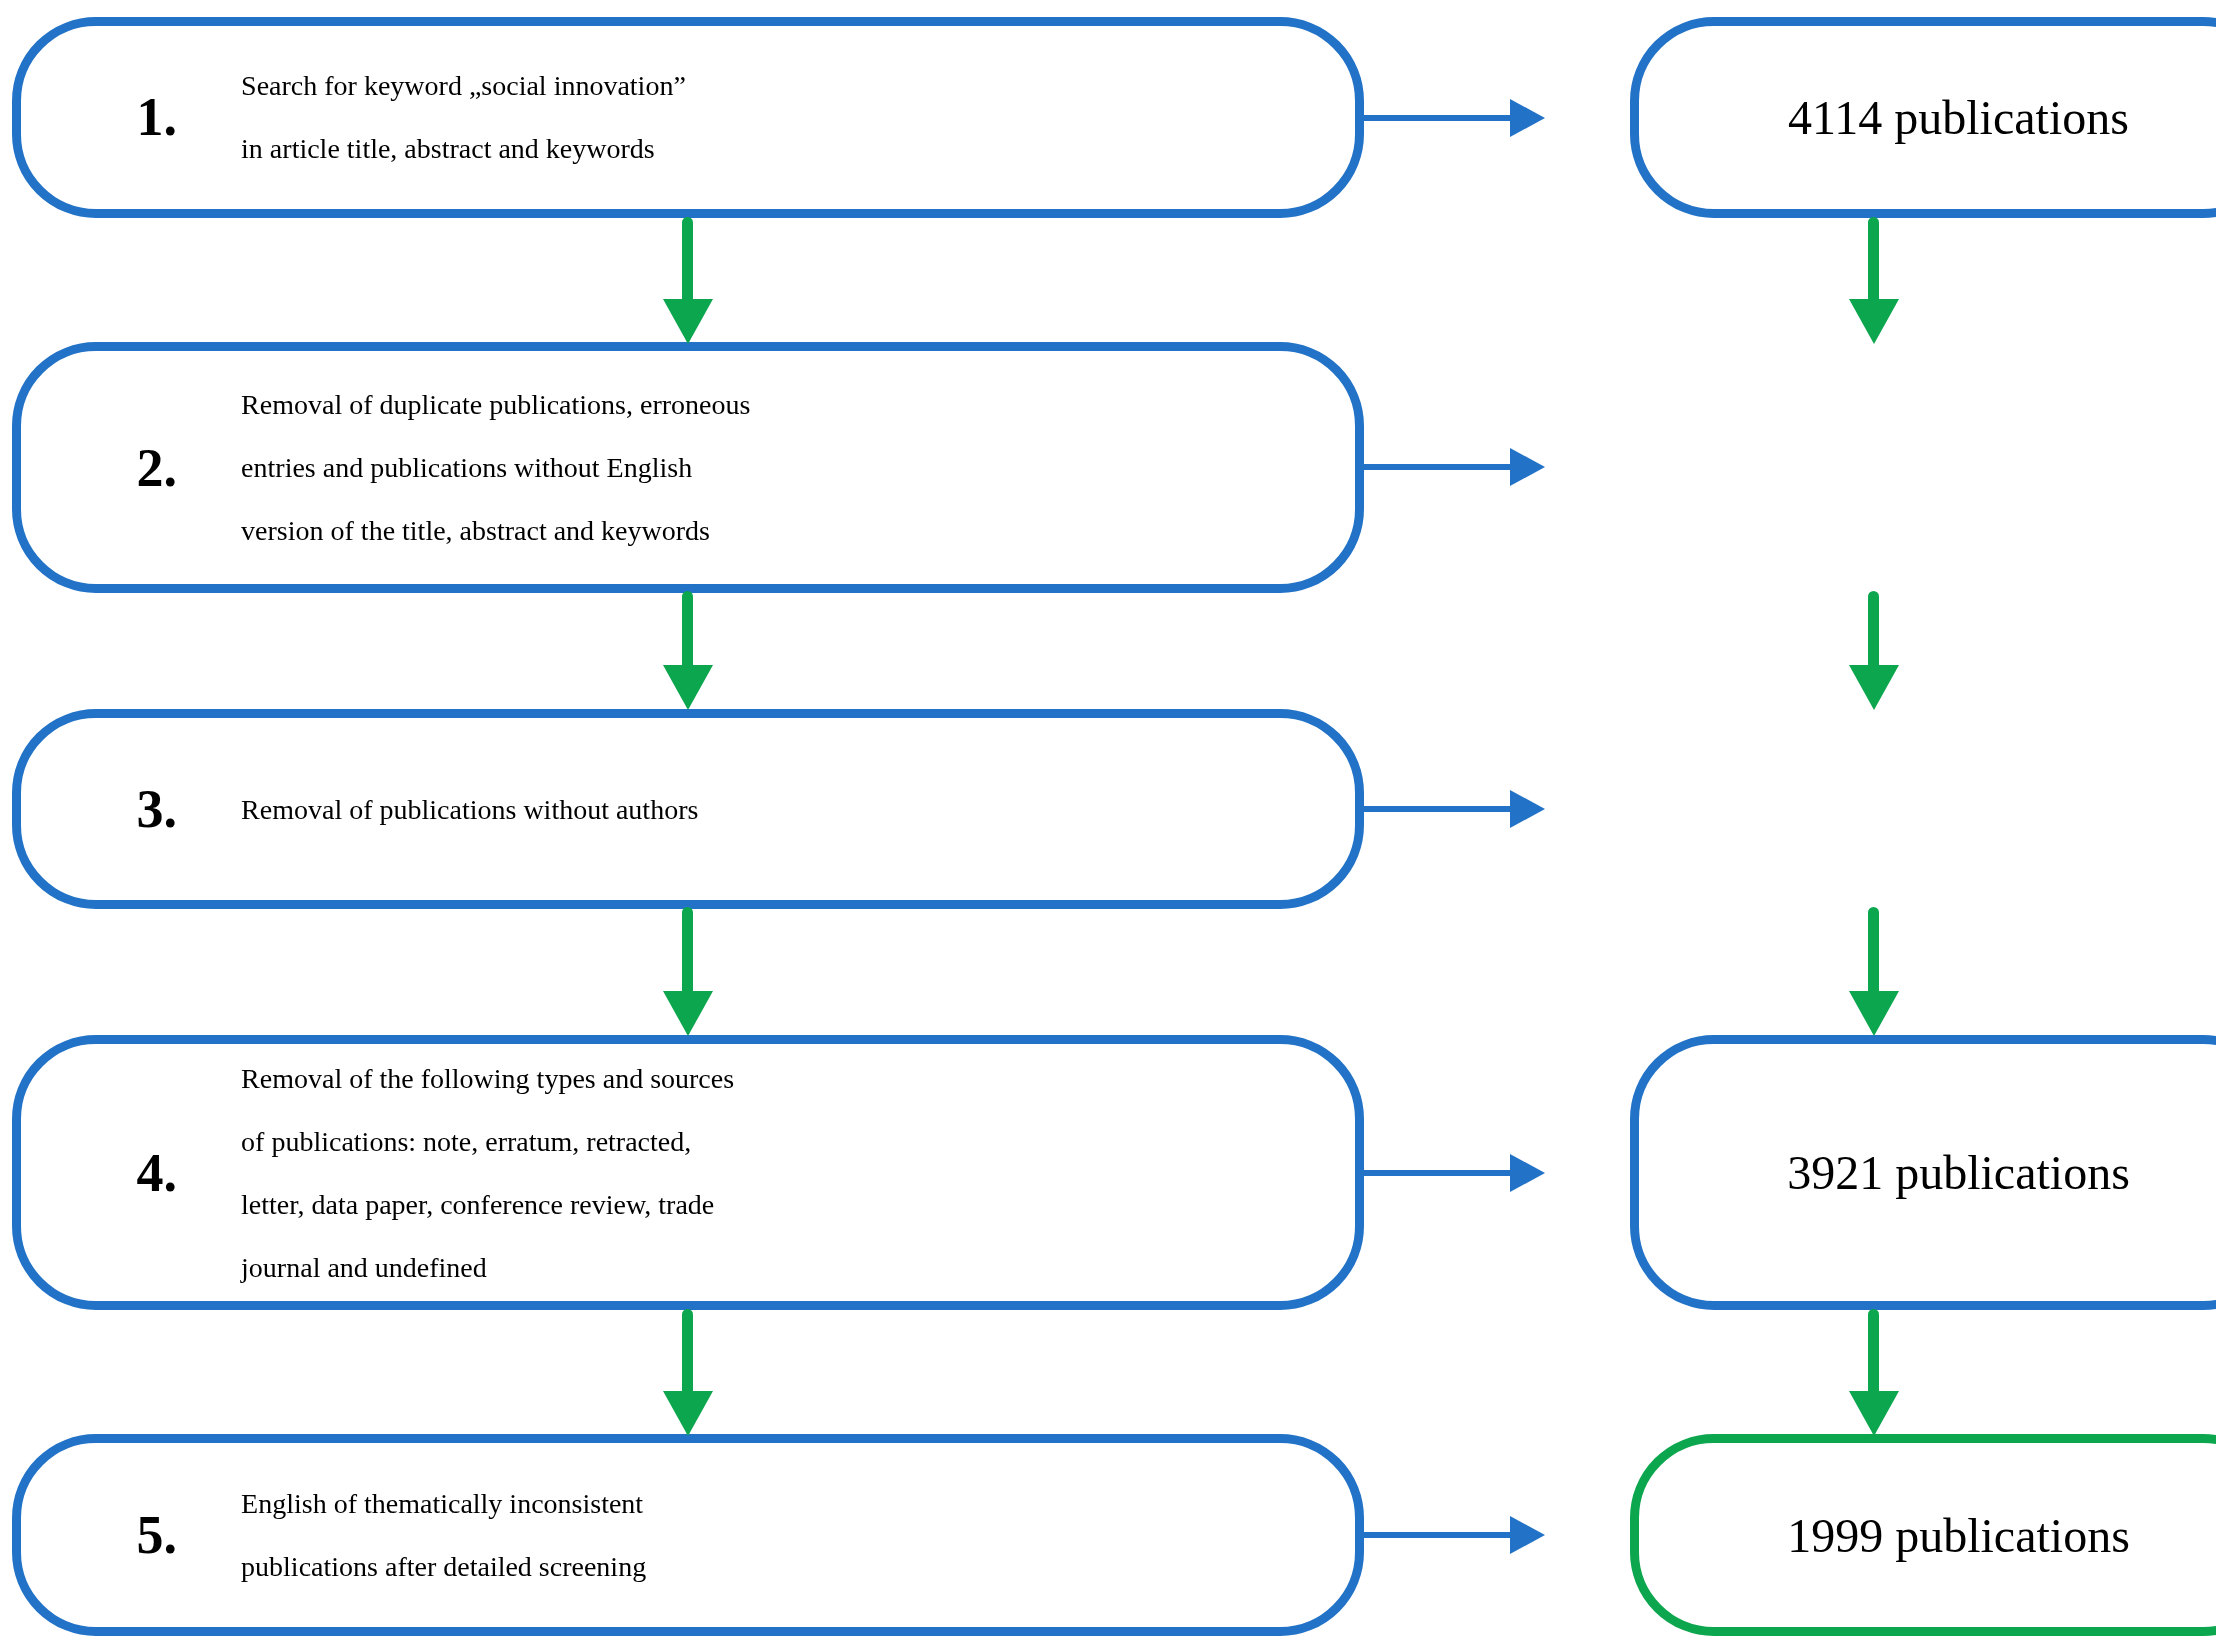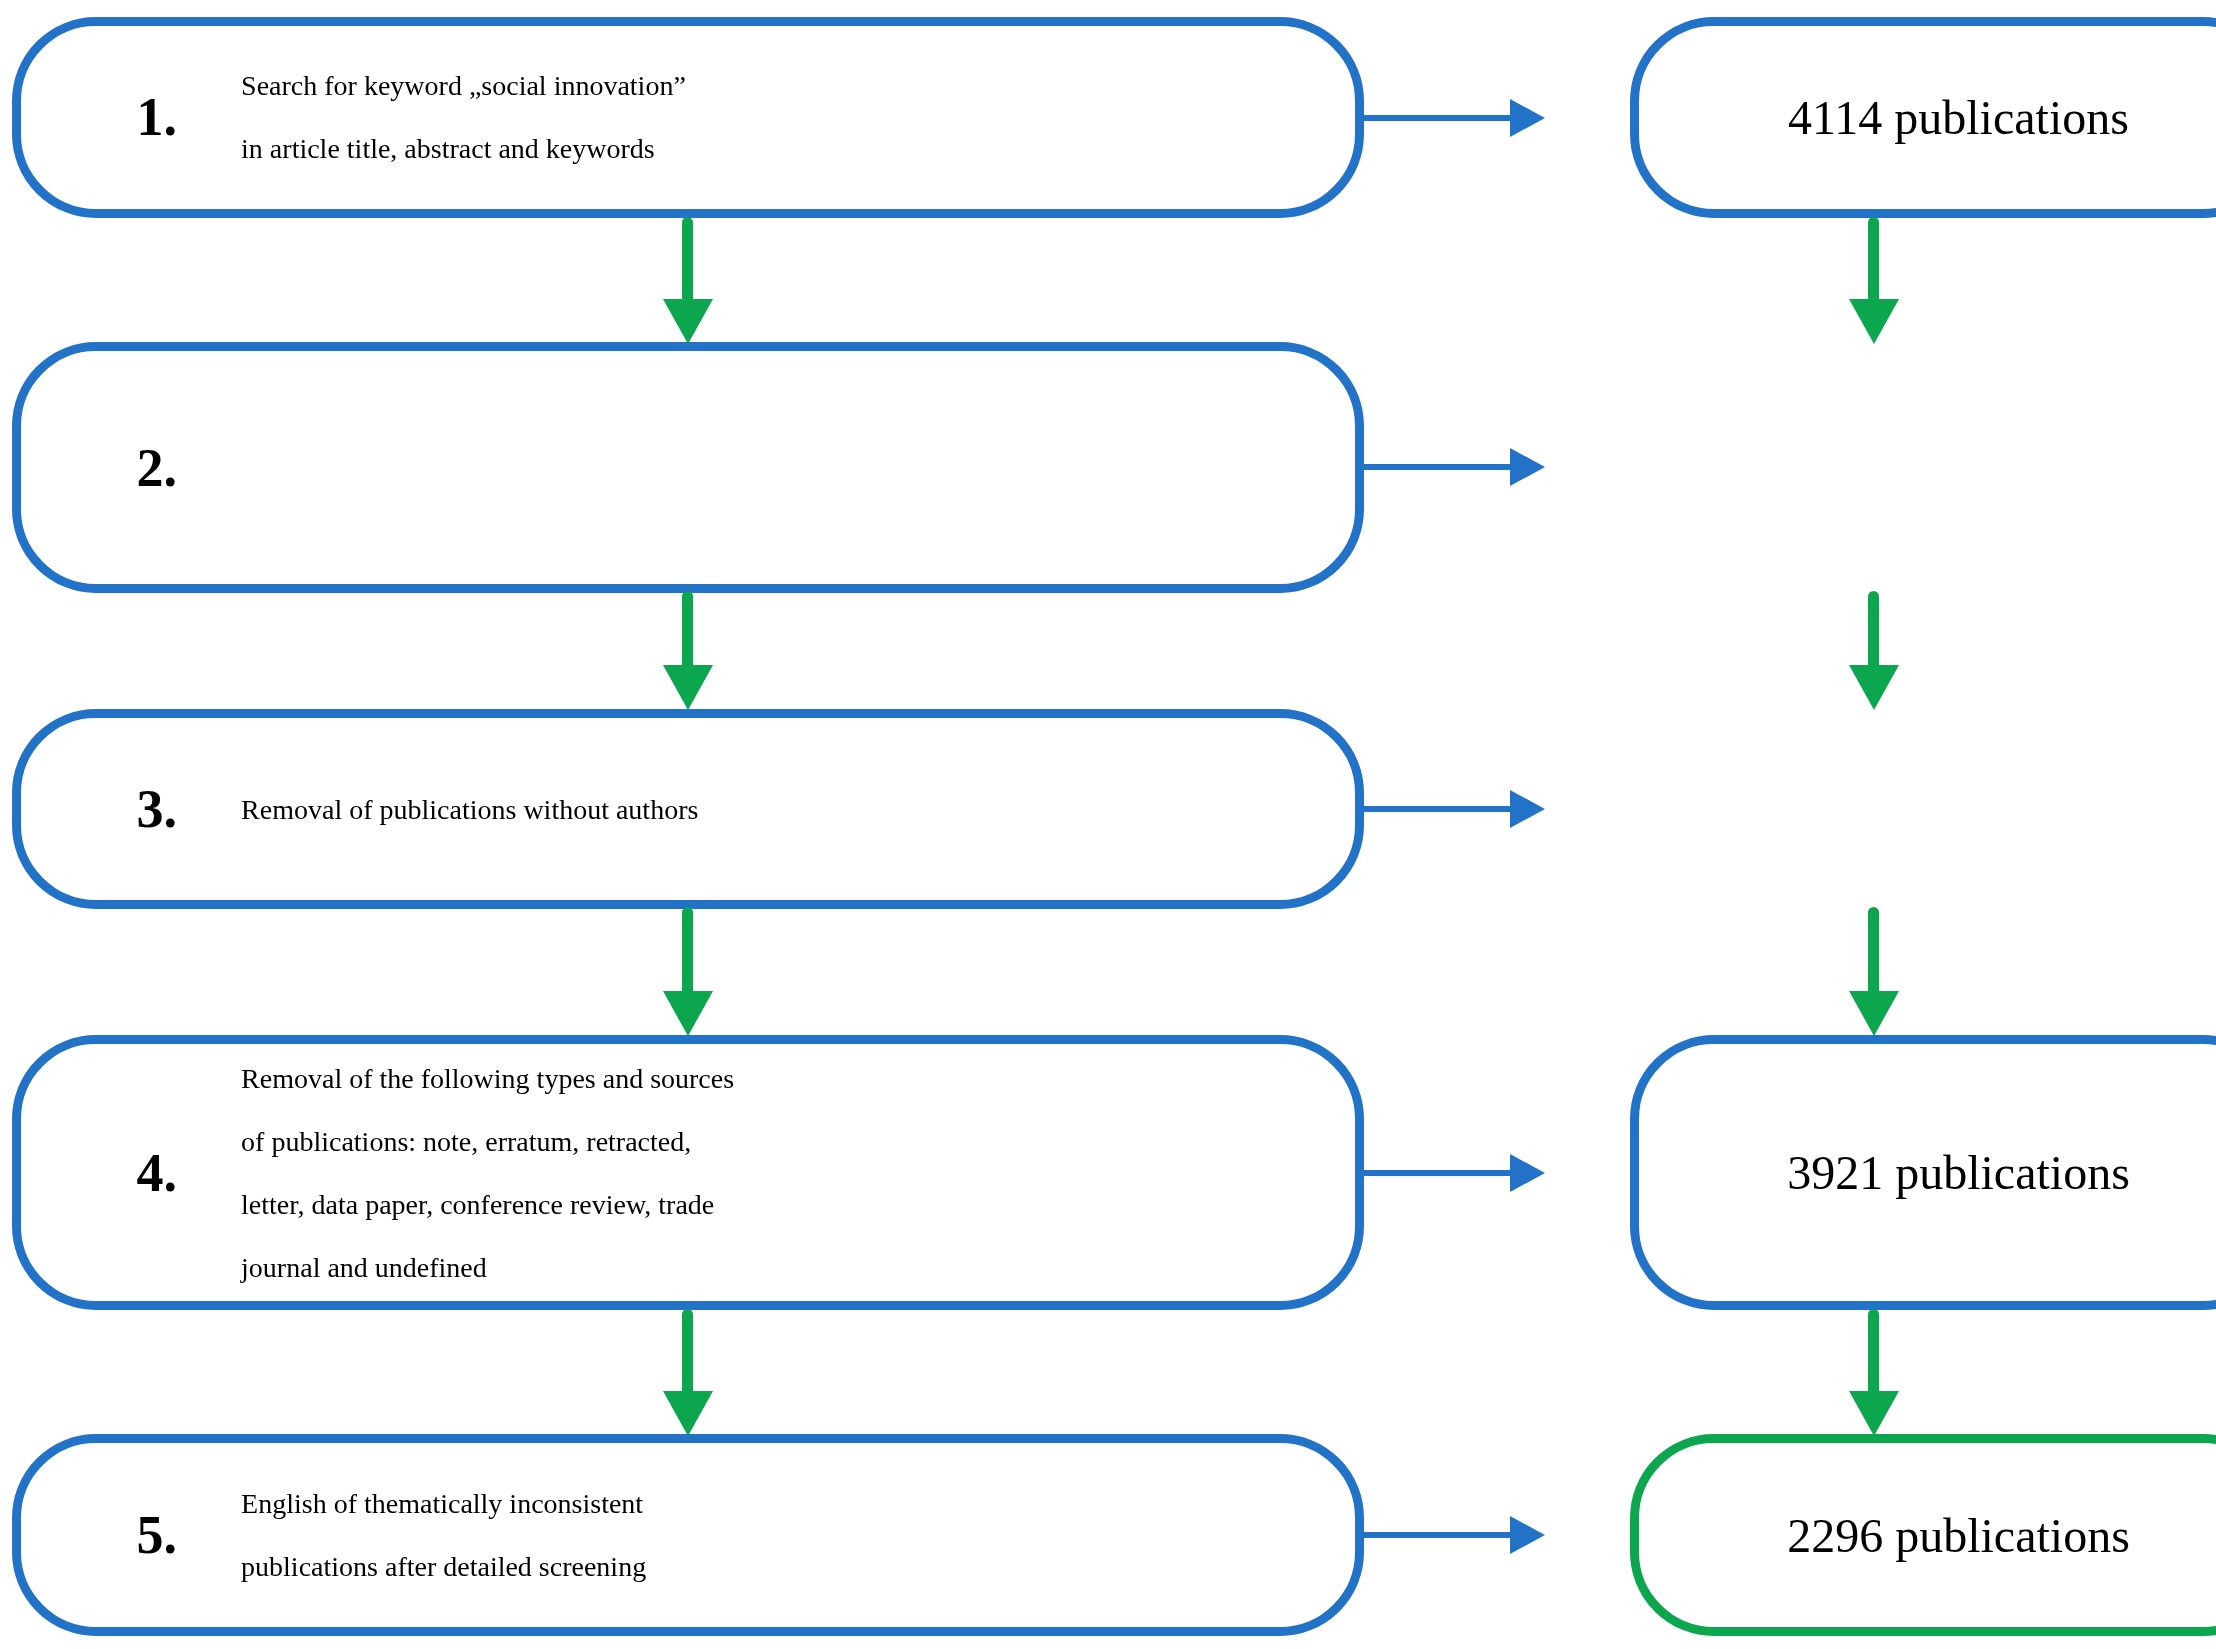--- a/index.html
+++ b/index.html
@@ -135,20 +135,23 @@
   <div class="harrow ha0">
     <div class="shaft"></div>
     <div class="head"></div>
   </div>
   <div class="box rbox r0">
     <div class="result-text">4114 publications</div>
   </div>
 
   <div class="box lbox r1">
     <div class="step-number">2.</div>
+    <div class="step-text">Removal of duplicate publications, erroneous
+entries and publications without English
+version of the title, abstract and keywords</div>
   </div>
   <div class="harrow ha1">
     <div class="shaft"></div>
     <div class="head"></div>
   </div>
 
   <div class="box lbox r2">
     <div class="step-number">3.</div>
     <div class="step-text">Removal of publications without authors</div>
   </div>
@@ -175,21 +178,21 @@
   <div class="box lbox r4">
     <div class="step-number">5.</div>
     <div class="step-text">English of thematically inconsistent
 publications after detailed screening</div>
   </div>
   <div class="harrow ha4">
     <div class="shaft"></div>
     <div class="head"></div>
   </div>
   <div class="box rbox r4 final">
-    <div class="result-text">2296 publications</div>
+    <div class="result-text">1999 publications</div>
   </div>
 
   <div class="varrow vcol-left vg0">
     <div class="shaft"></div>
     <div class="head"></div>
   </div>
   <div class="varrow vcol-left vg1">
     <div class="shaft"></div>
     <div class="head"></div>
   </div>

